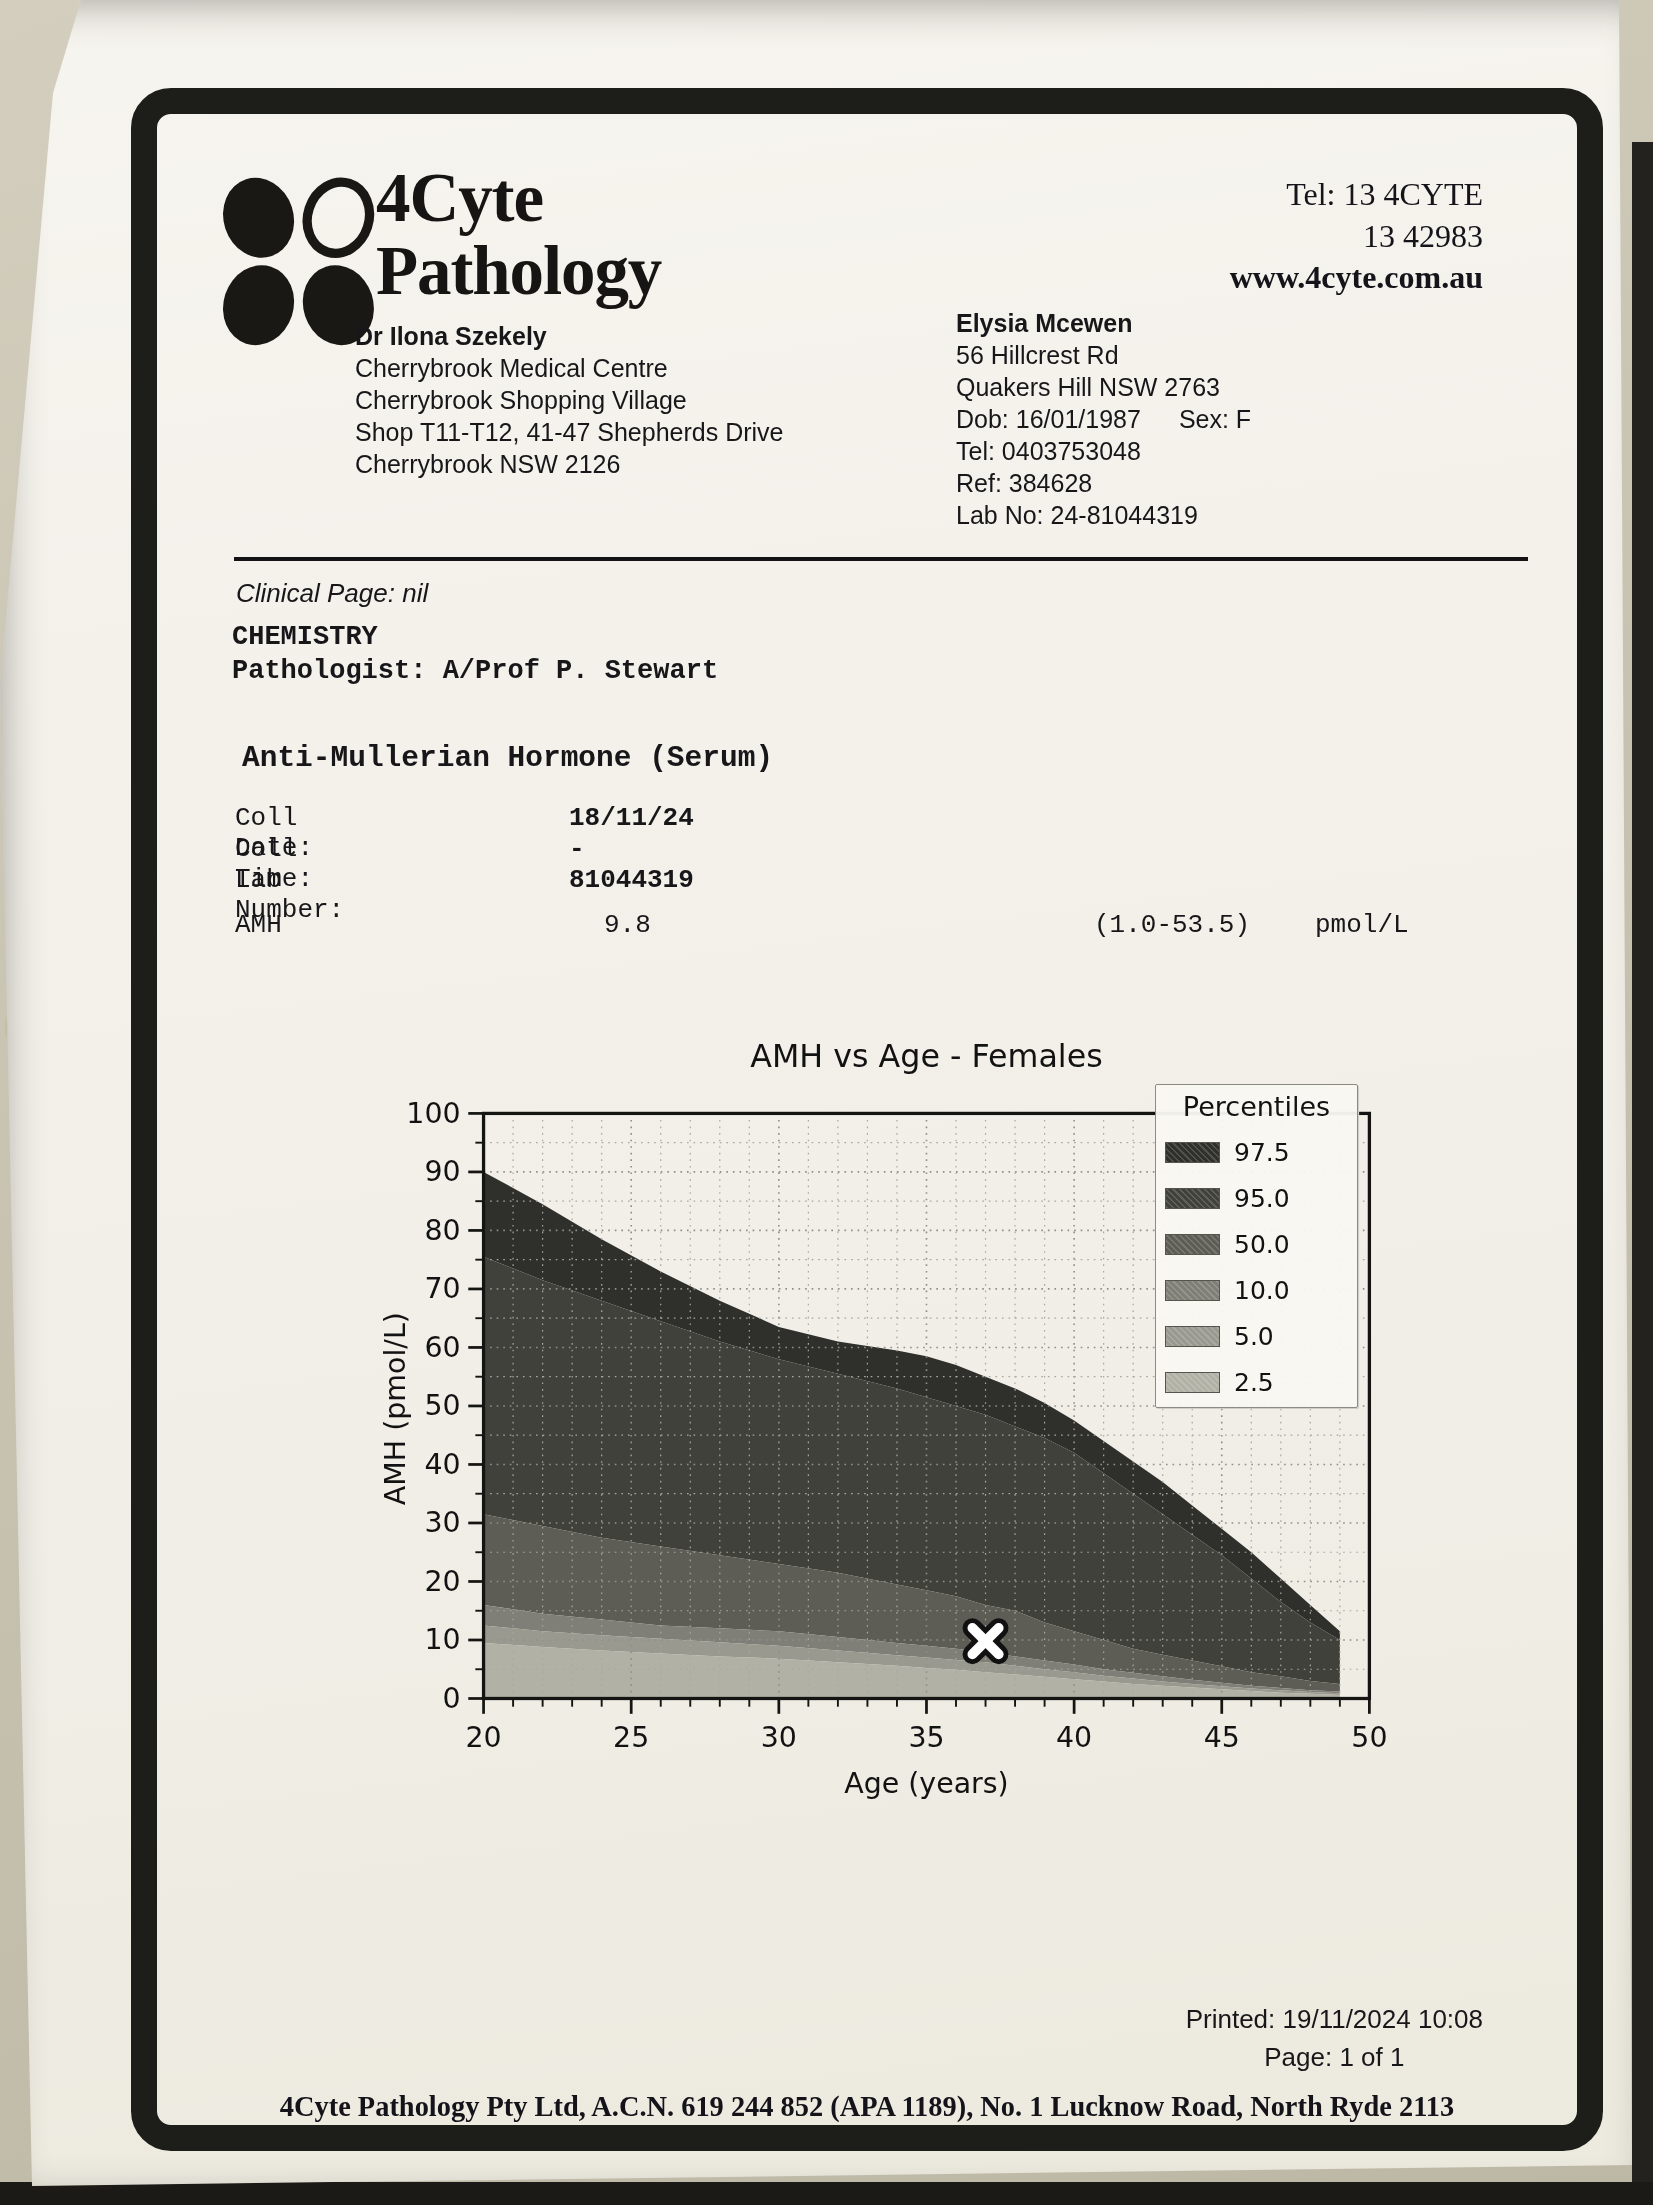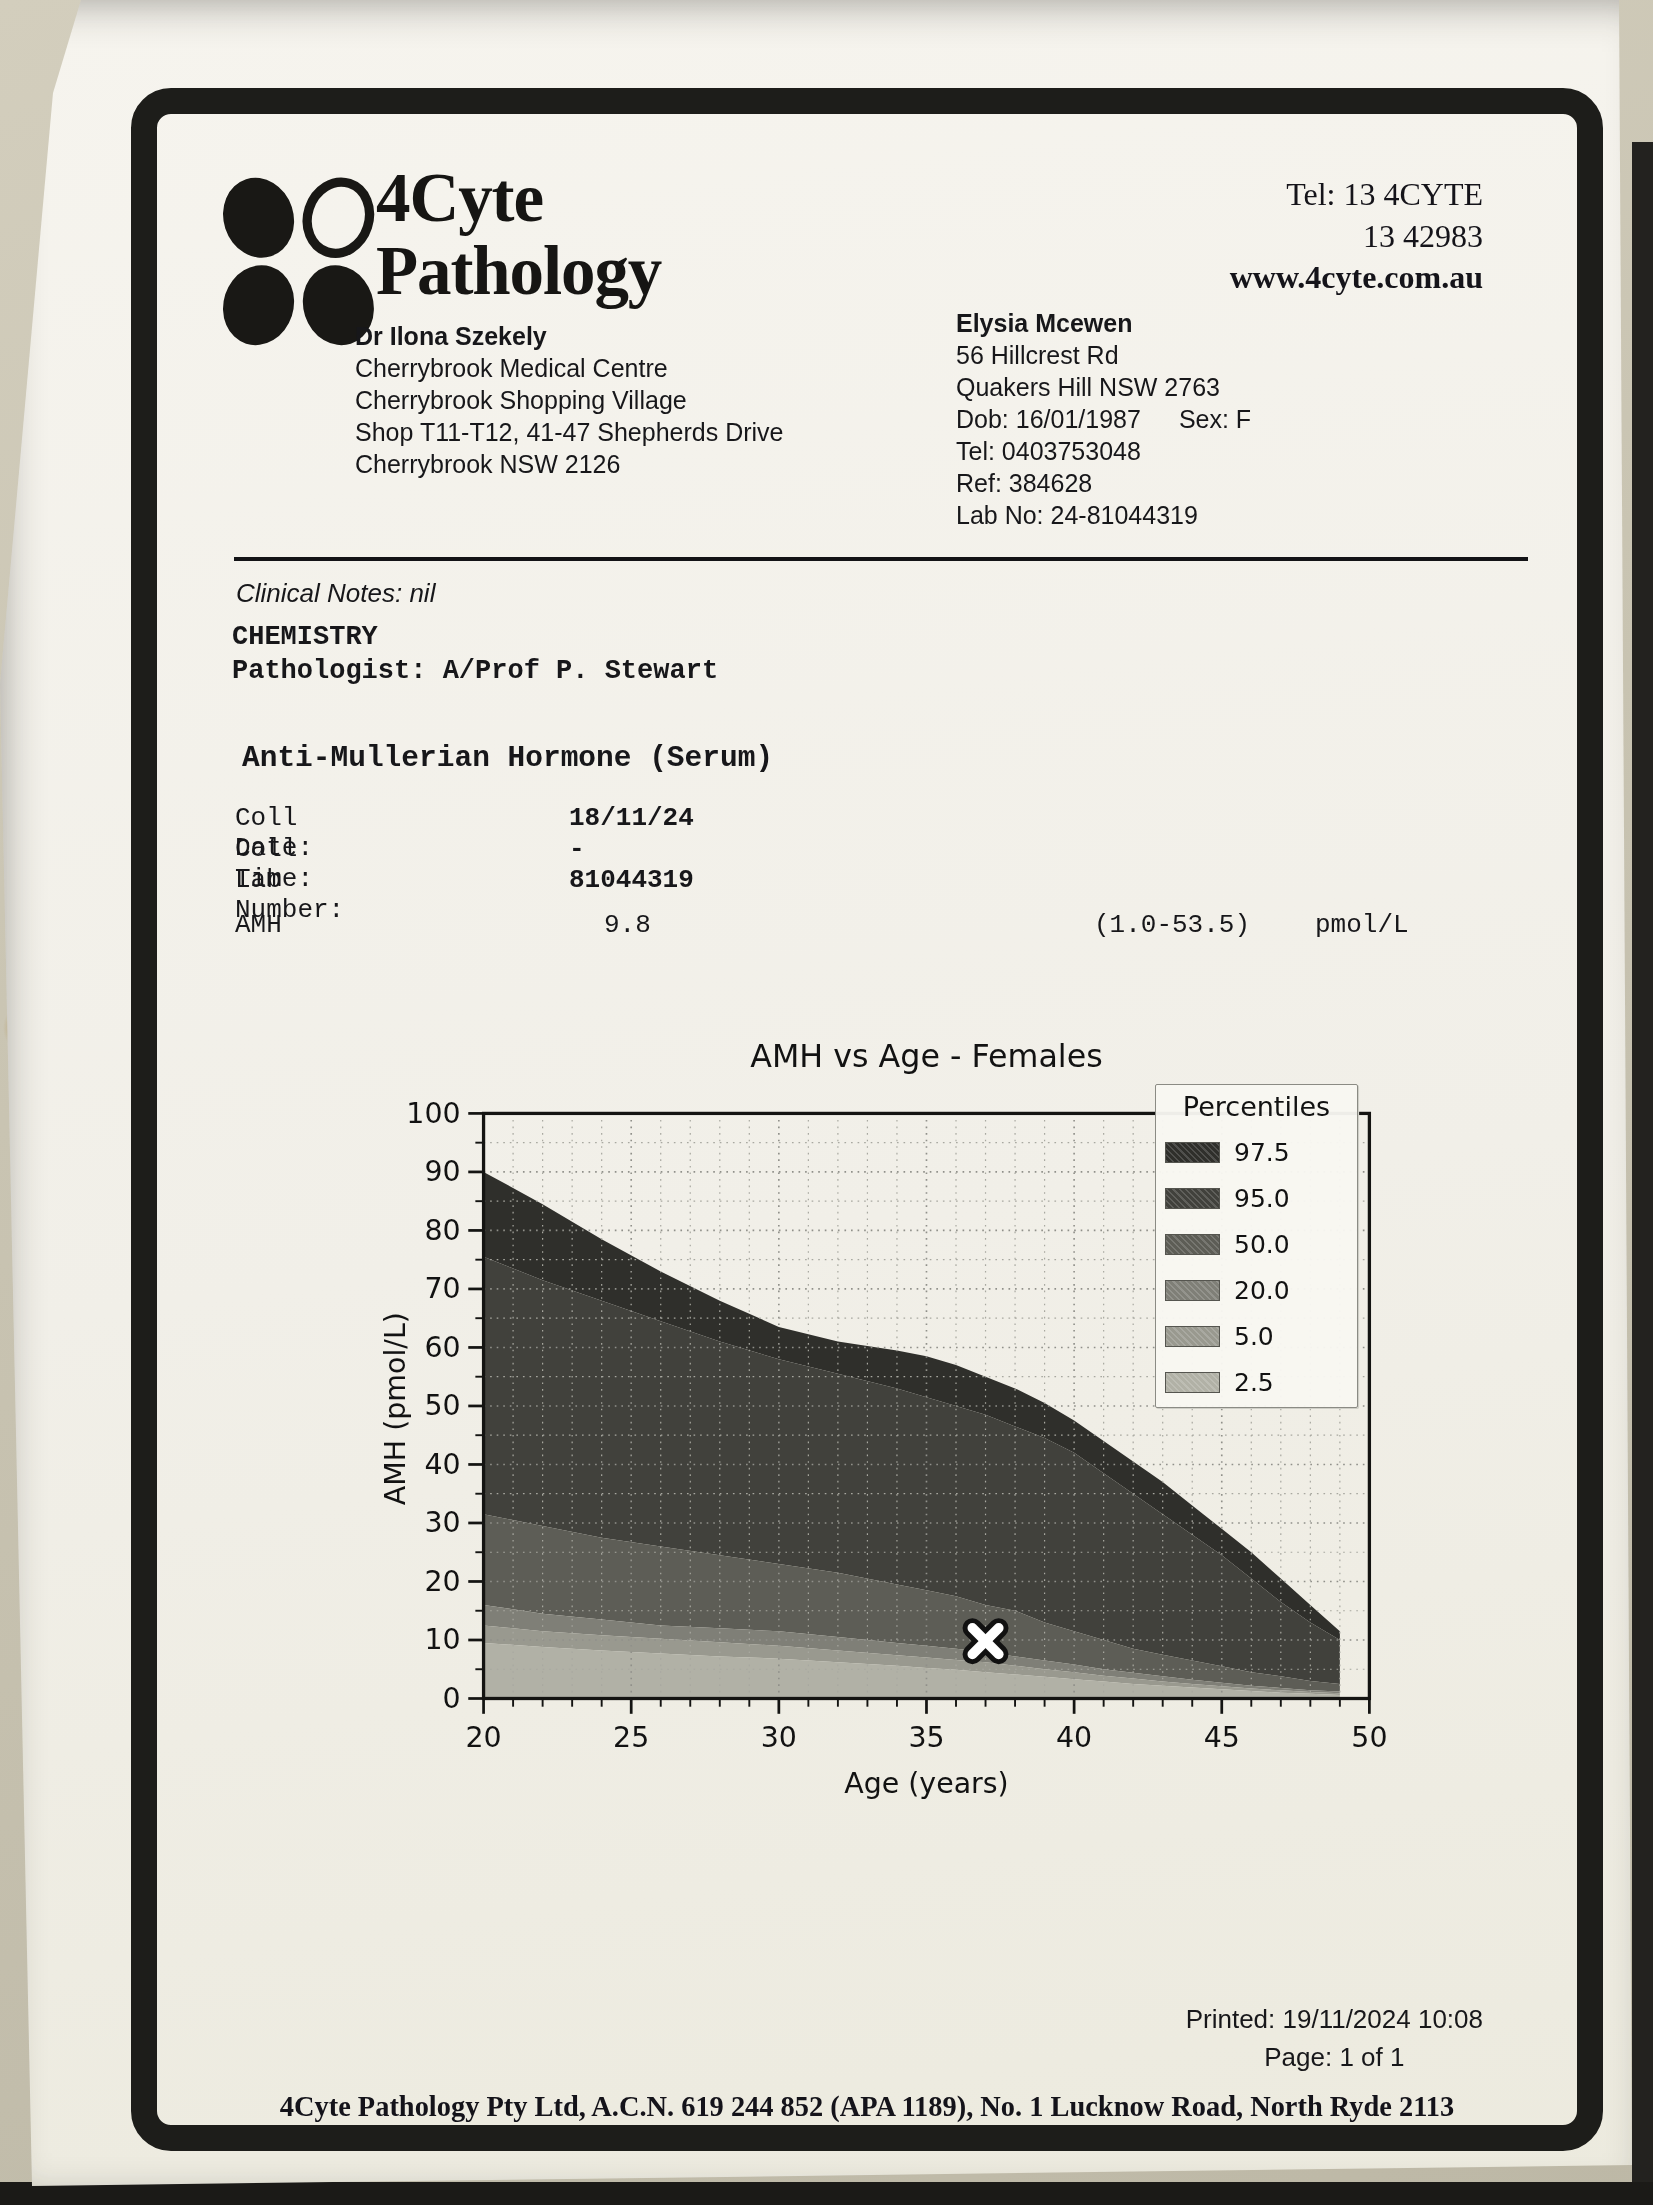--- a/index.html
+++ b/index.html
@@ -114,21 +114,21 @@
           <div>56 Hillcrest Rd</div>
           <div>Quakers Hill NSW 2763</div>
           <div class="dob-sex"><span>Dob: 16/01/1987</span><span class="gap"></span><span>Sex: F</span></div>
           <div>Tel: 0403753048</div>
           <div>Ref: 384628</div>
           <div>Lab No: 24-81044319</div>
         </div>
 
         <div class="rule"></div>
 
-        <div class="clinical">Clinical Notes: nil</div>
+        <div class="clinical">Clinical Page: nil</div>
         <div class="chem mono">CHEMISTRY</div>
         <div class="patho mono">Pathologist: A/Prof P. Stewart</div>
         <div class="test-title mono">Anti-Mullerian Hormone (Serum)</div>
 
         <div class="fields mono">
             <div class="field-row">
               <span class="f-label">Coll Date:</span>
               <span class="f-value">18/11/24</span>
             </div>
             <div class="field-row">
@@ -297,21 +297,21 @@
                 <div class="legend-row">
                   <span class="legend-swatch" style="background-color: rgb(65, 65, 60);"></span>
                   <span class="legend-label">95.0</span>
                 </div>
                 <div class="legend-row">
                   <span class="legend-swatch" style="background-color: rgb(93, 93, 86);"></span>
                   <span class="legend-label">50.0</span>
                 </div>
                 <div class="legend-row">
                   <span class="legend-swatch" style="background-color: rgb(127, 127, 119);"></span>
-                  <span class="legend-label">20.0</span>
+                  <span class="legend-label">10.0</span>
                 </div>
                 <div class="legend-row">
                   <span class="legend-swatch" style="background-color: rgb(153, 153, 143);"></span>
                   <span class="legend-label">5.0</span>
                 </div>
                 <div class="legend-row">
                   <span class="legend-swatch" style="background-color: rgb(177, 177, 166);"></span>
                   <span class="legend-label">2.5</span>
                 </div>
               </div>

